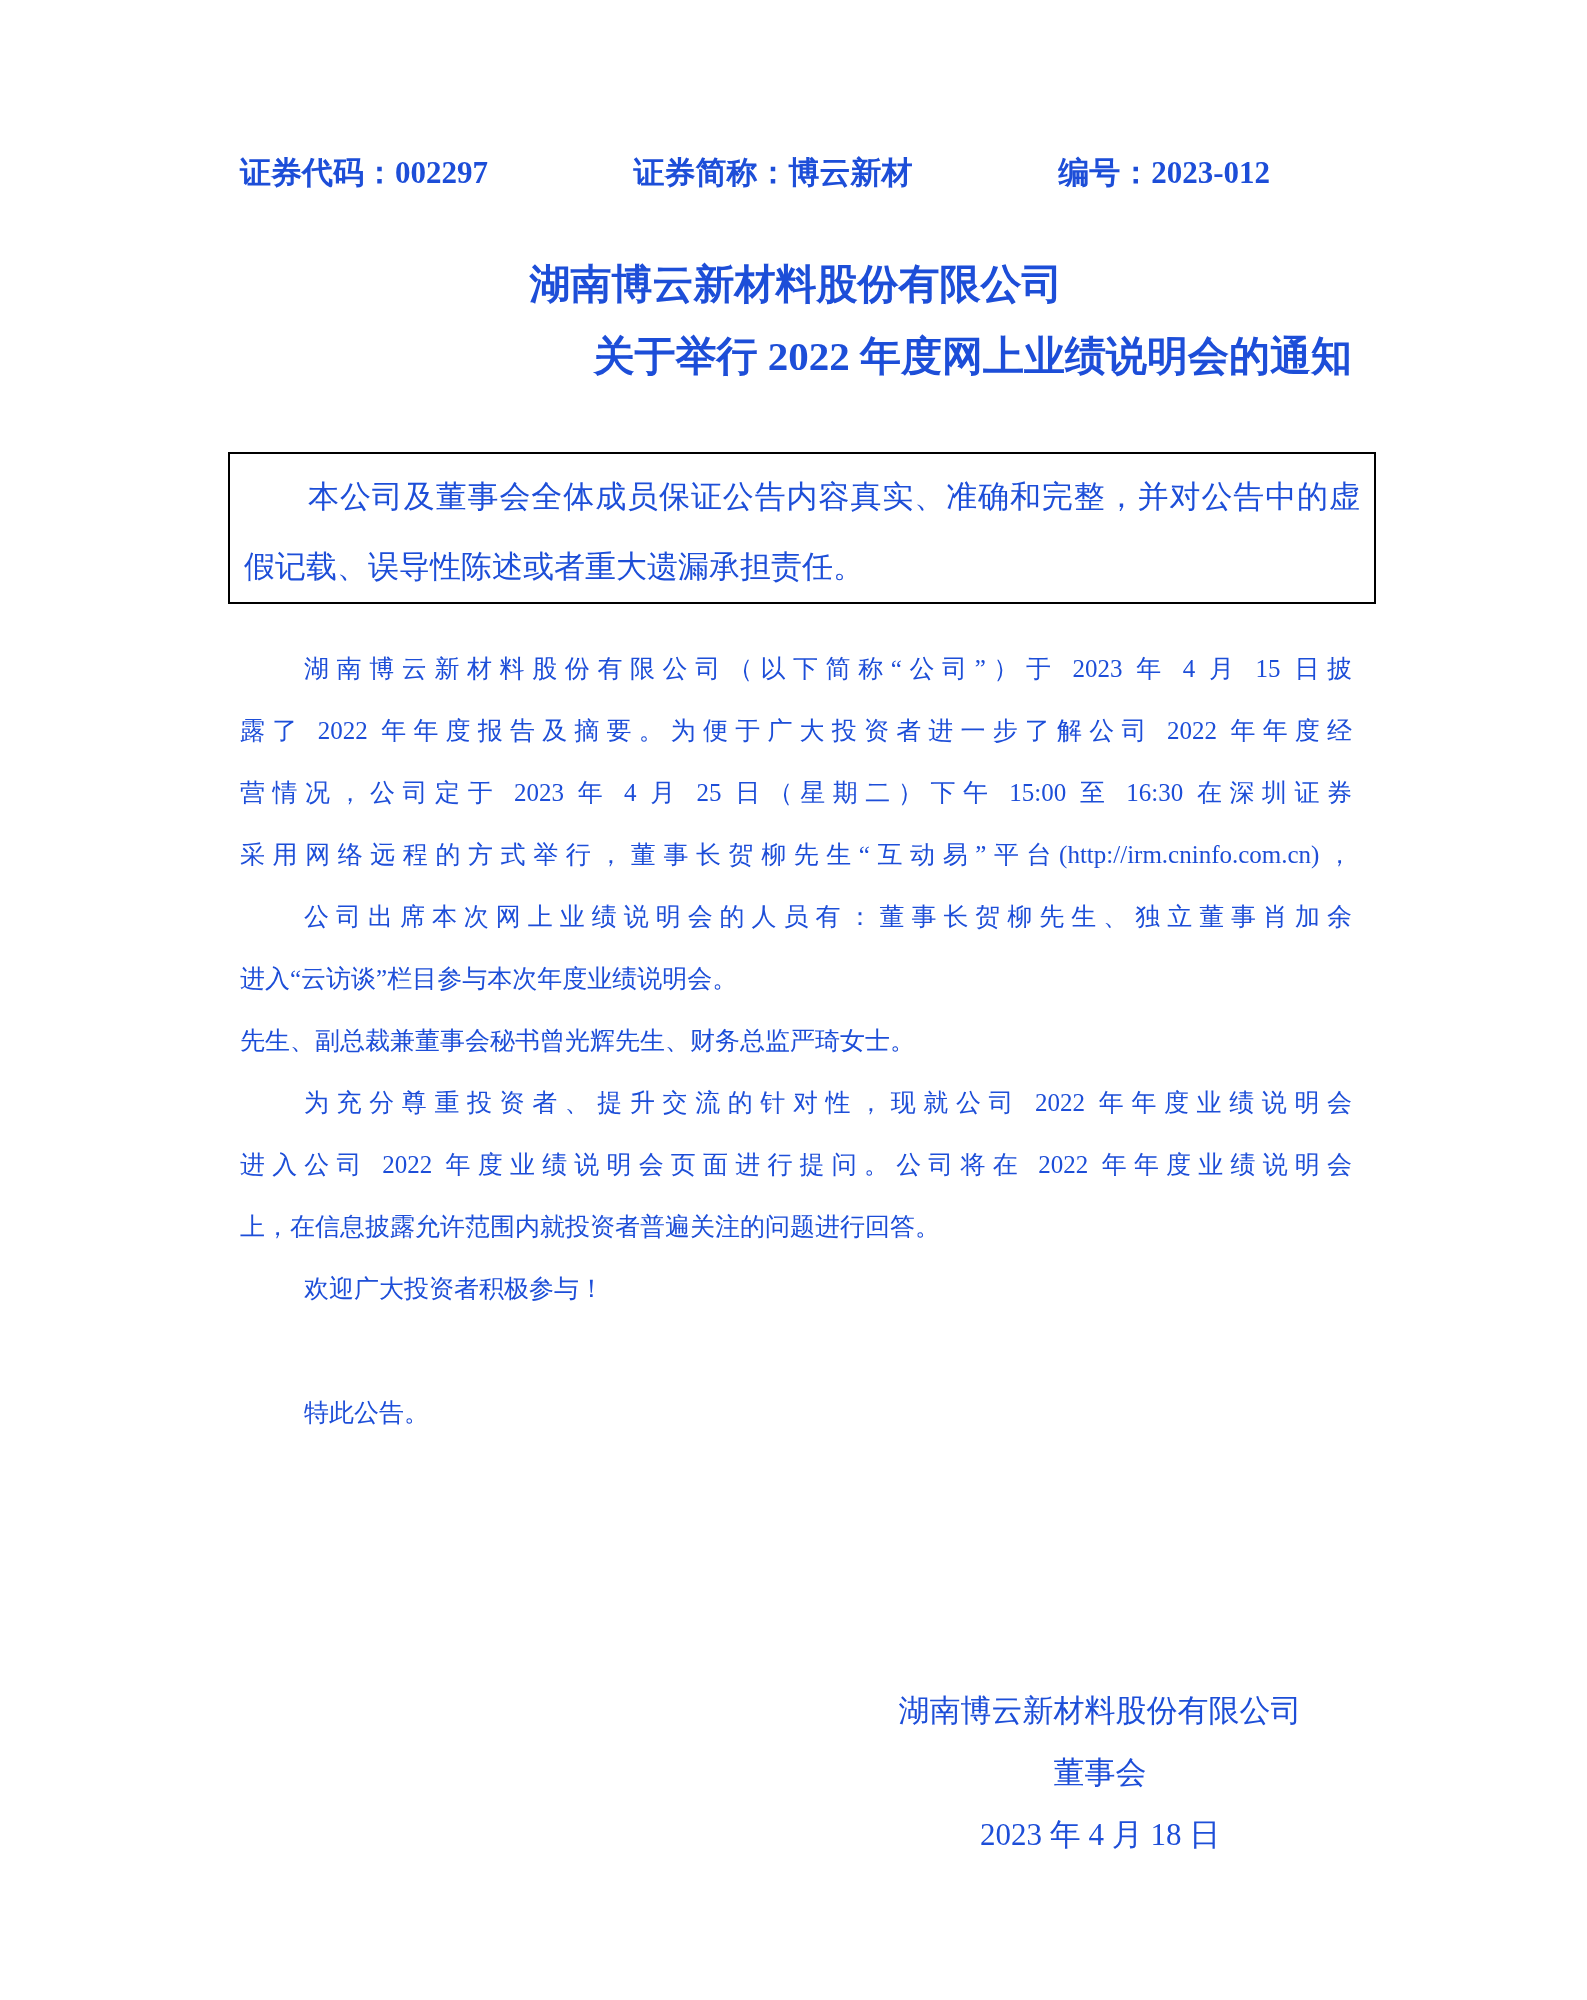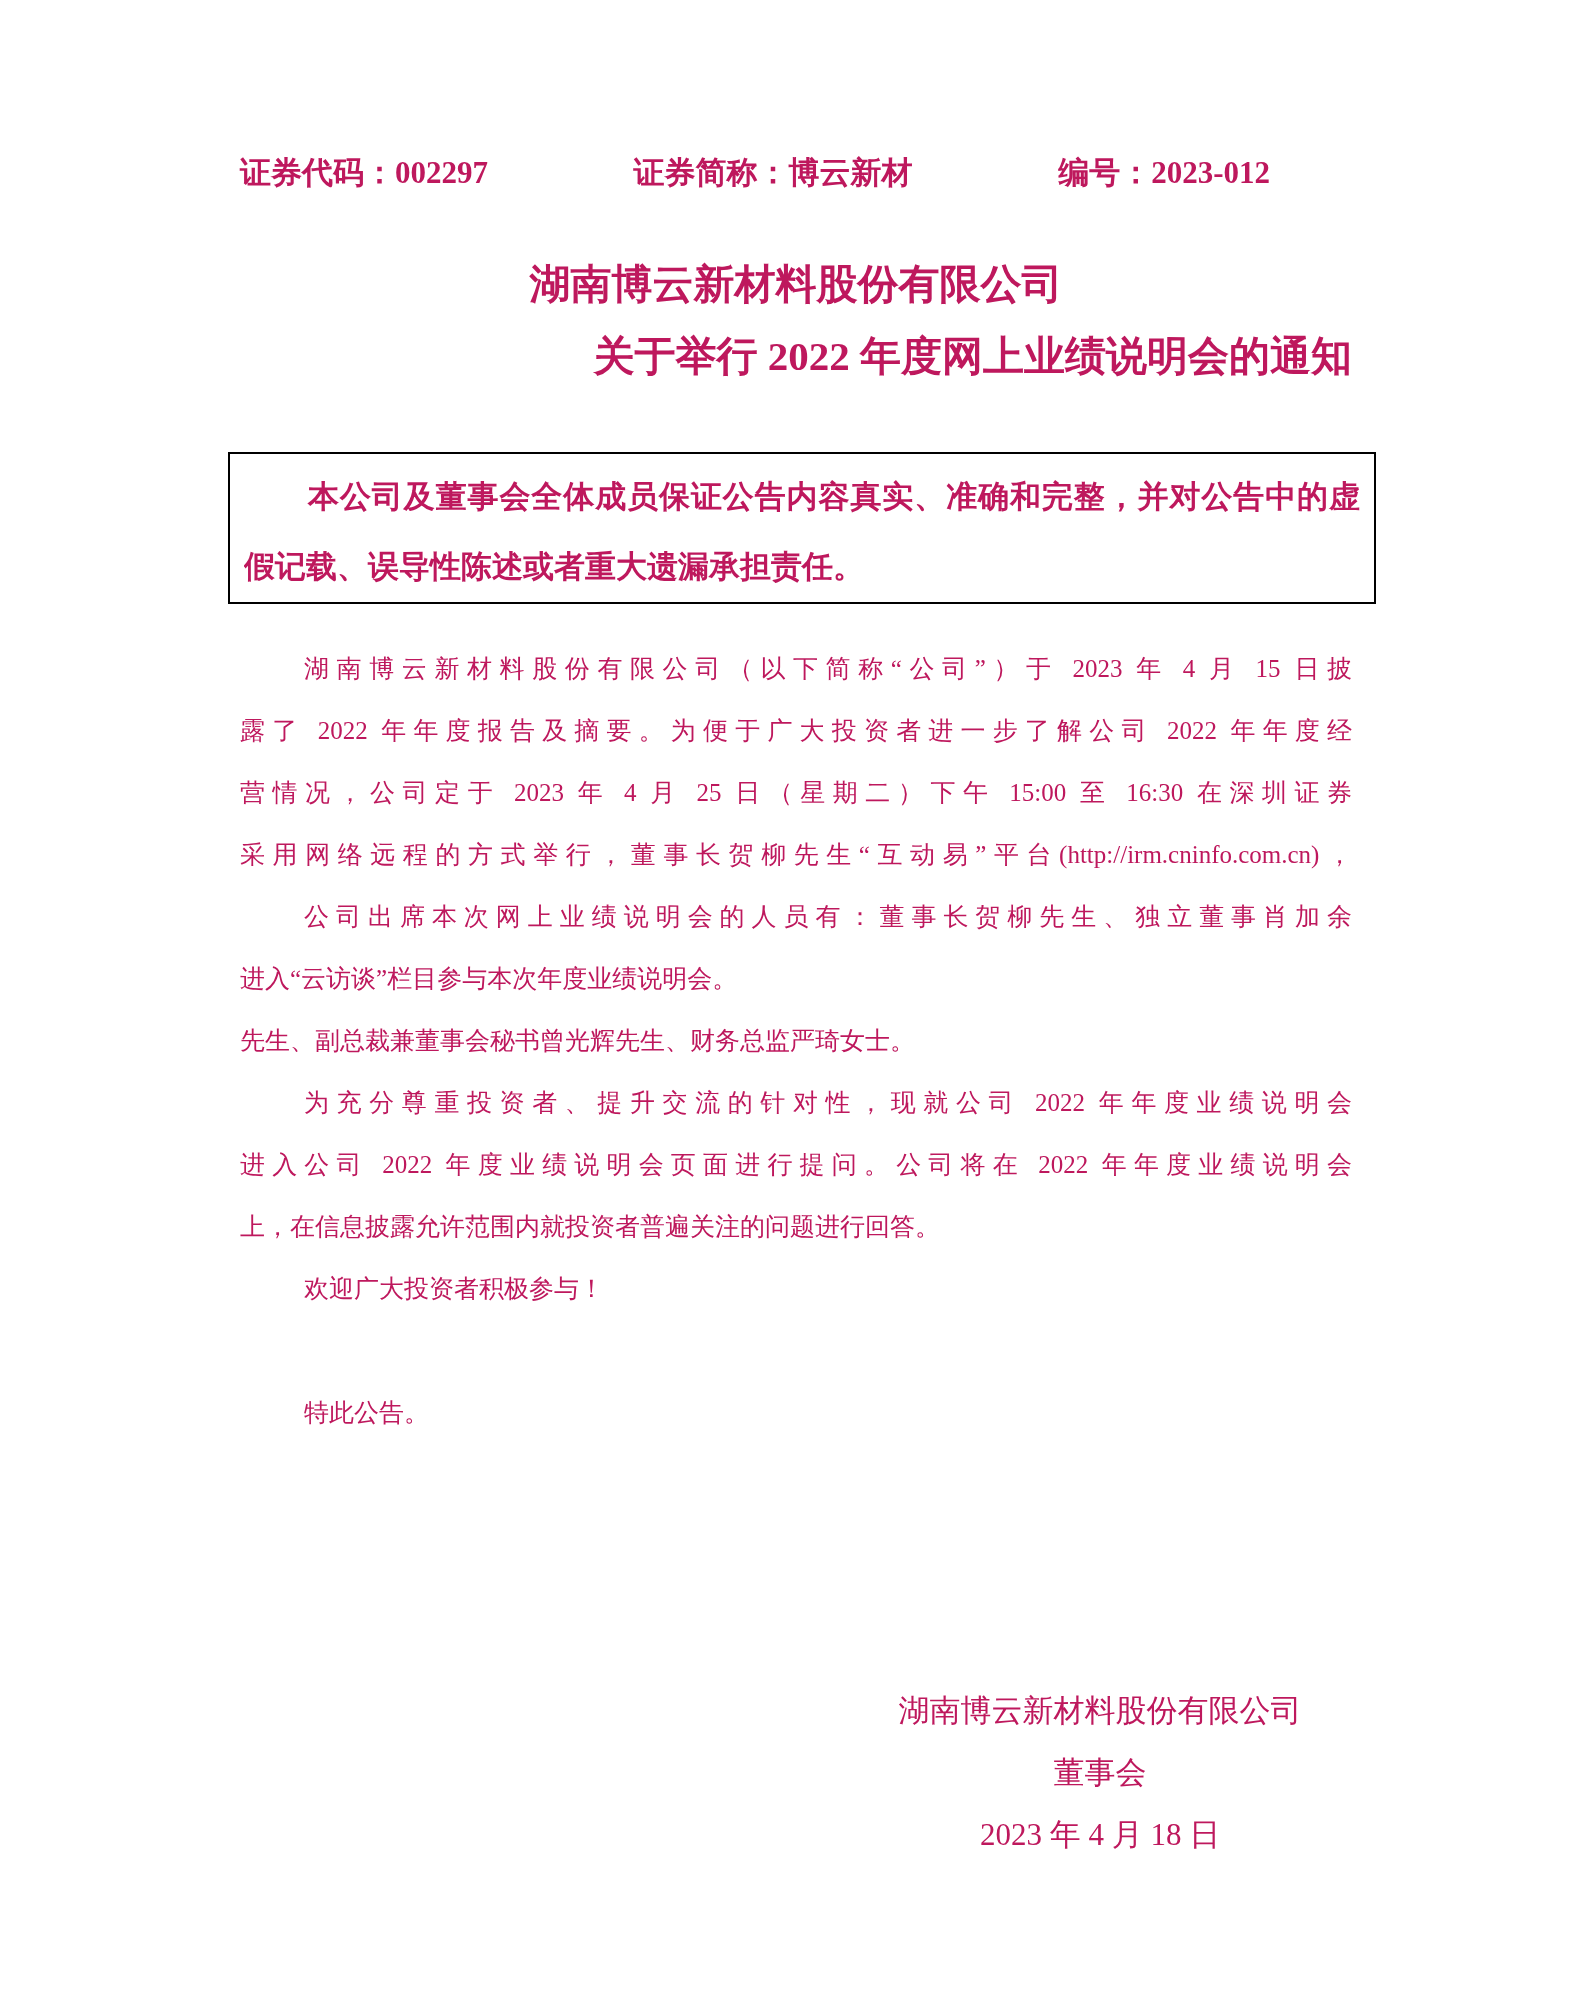--- a/index.html
+++ b/index.html
@@ -1,21 +1,21 @@
 <!DOCTYPE html>
 <html><head>
 <meta charset="utf-8">
 <style>
   html, body { margin: 0; padding: 0; background: #ffffff; }
   .page {
     position: relative;
     width: 1587px;
     height: 2000px;
     background: #ffffff;
-    color: #be185d;
+    color: #1d4ed8;
     font-family: "Liberation Serif", "DejaVu Serif", serif;
     overflow: hidden;
   }
   .header-row {
     position: absolute;
     top: 152px; left: 240px; width: 1030px;
     display: flex;
     justify-content: space-between;
     font-size: 31px;
     font-weight: bold;
@@ -42,21 +42,21 @@
   }
   .disclaimer-box {
     position: absolute;
     top: 452px; left: 228px; width: 1148px; height: 152px;
     border: 2px solid #000000;
     box-sizing: border-box;
     padding: 8px 14px 0 14px;
   }
   .box-line {
     font-size: 31px;
-    font-weight: bold;
+    font-weight: normal;
     line-height: 70px;
     height: 70px;
     overflow: hidden;
   }
   .doc-body {
     position: absolute;
     top: 638px; left: 240px; width: 1112px;
   }
   .bl {
     font-size: 25px;

